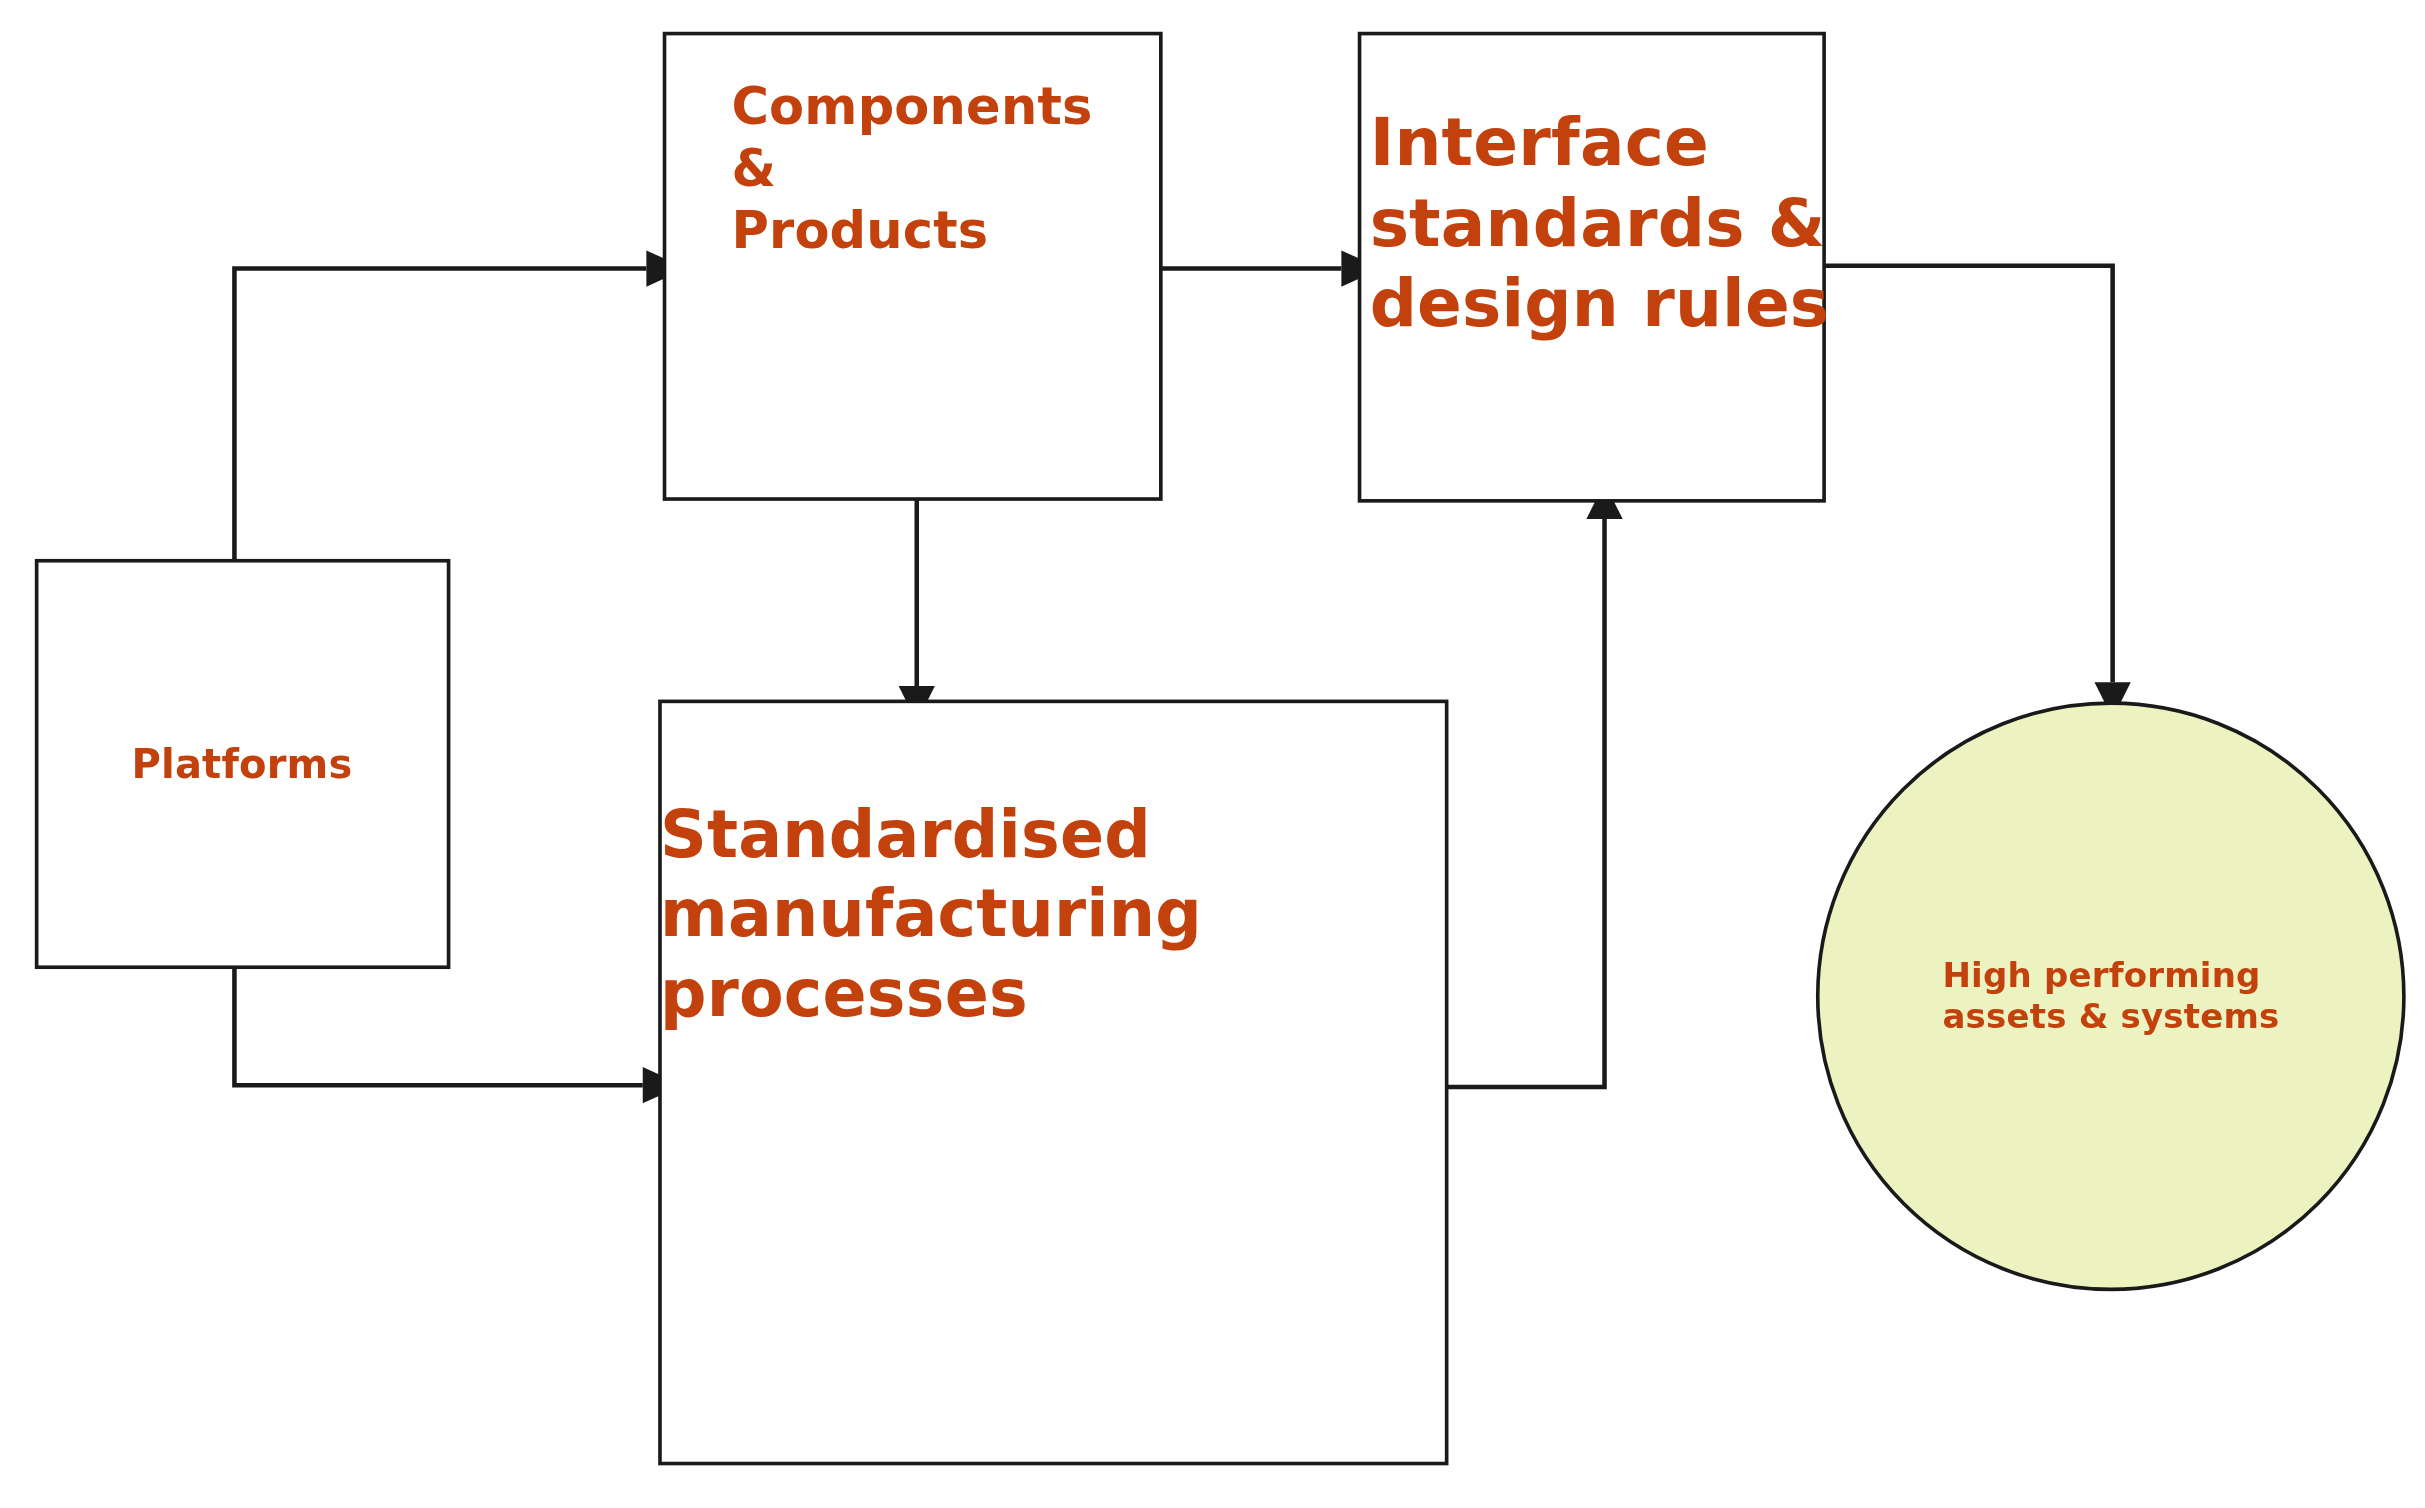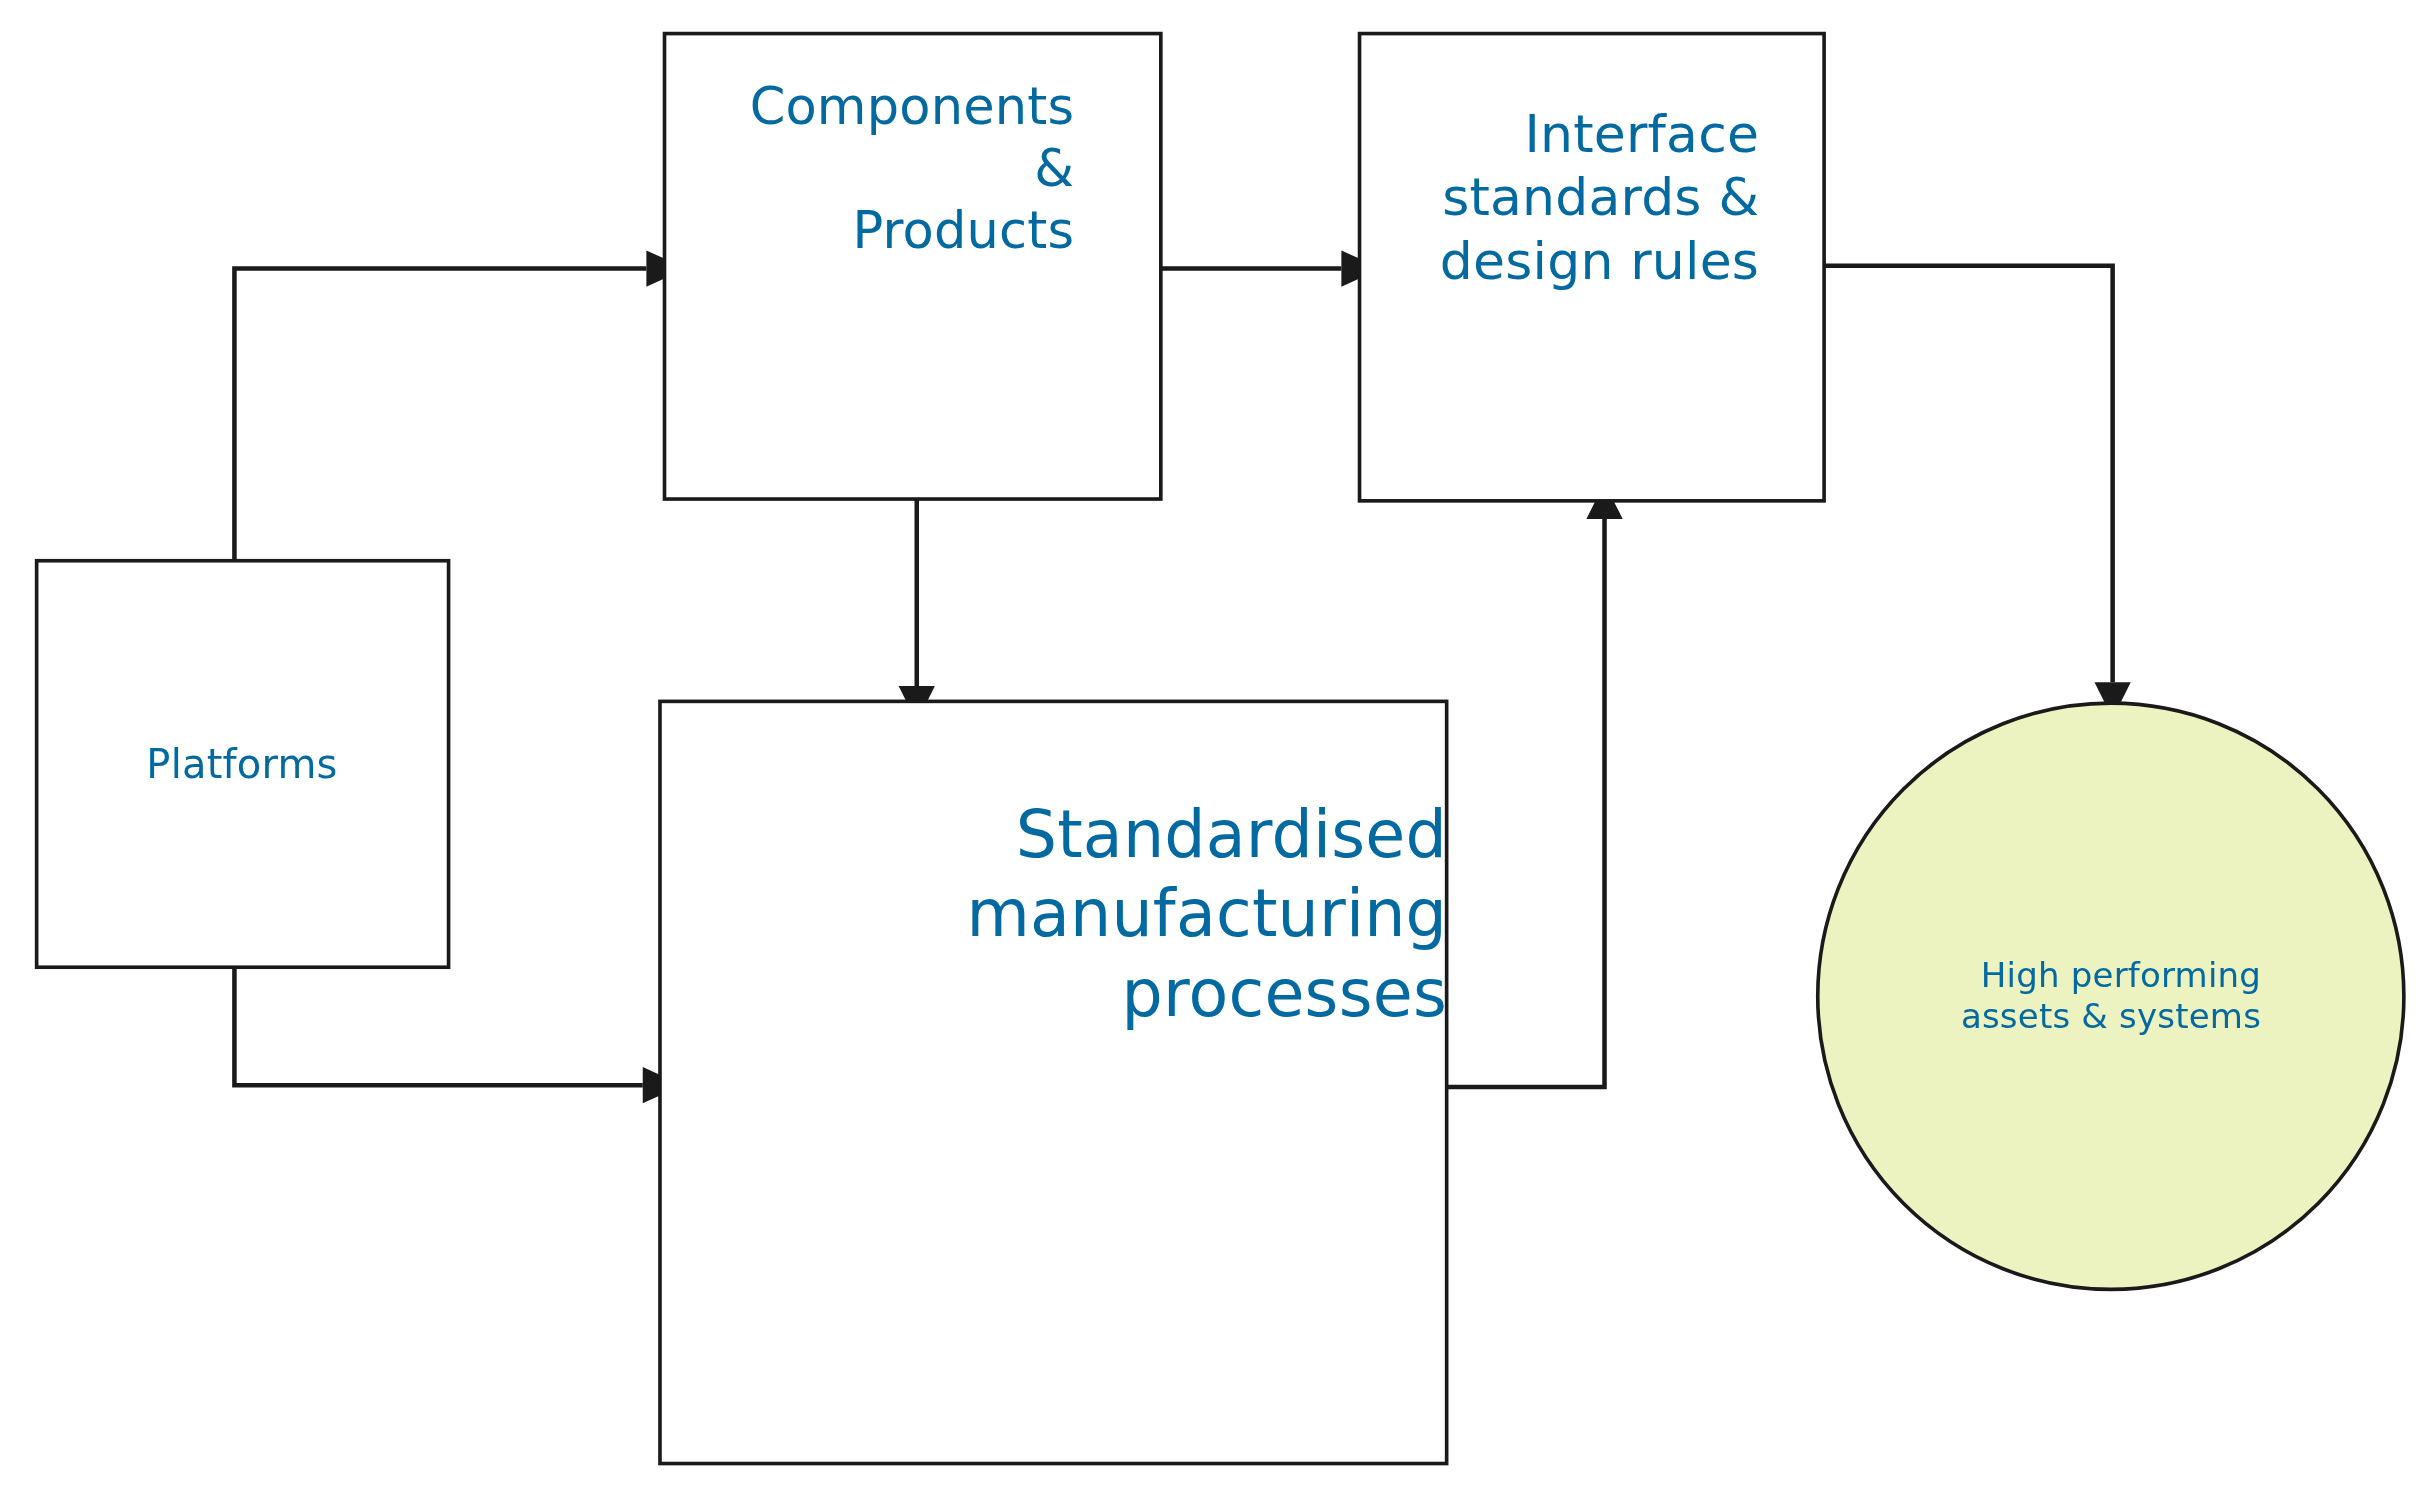--- a/index.html
+++ b/index.html
@@ -45,43 +45,43 @@
   }
   .arrow-head {
     fill: #1a1a1a;
     stroke: none;
   }
   .node-label {
     position: absolute;
     display: flex;
     align-items: center;
     justify-content: center;
-    text-align: right;
-    color: #0369a1;
+    text-align: left;
+    color: #c2410c;
     font-family: "DejaVu Sans", "Liberation Sans", sans-serif;
-    font-weight: 400;
+    font-weight: 700;
     line-height: 1.22;
     white-space: pre-line;
     pointer-events: none;
     letter-spacing: 0.2px;
   }
   #label-platforms {
     left: 36px;  top: 561px;  width: 412px;  height: 407px;
     font-size: 40px;
   }
   #label-components {
     left: 664px; top: 34px;   width: 496px;  height: 466px;
     font-size: 51px;
     align-items: flex-start;
     padding-top: 42px;
     box-sizing: border-box;
   }
   #label-interface {
     left: 1359px; top: 34px;  width: 481px;  height: 467px;
-    font-size: 52px;
+    font-size: 66px;
     align-items: flex-start;
     padding-top: 69px;
     box-sizing: border-box;
   }
   #label-manufacturing {
     left: 660px; top: 701px;  width: 787px;  height: 762px;
     font-size: 65px;
     align-items: flex-start;
     padding-top: 94px;
     box-sizing: border-box;

